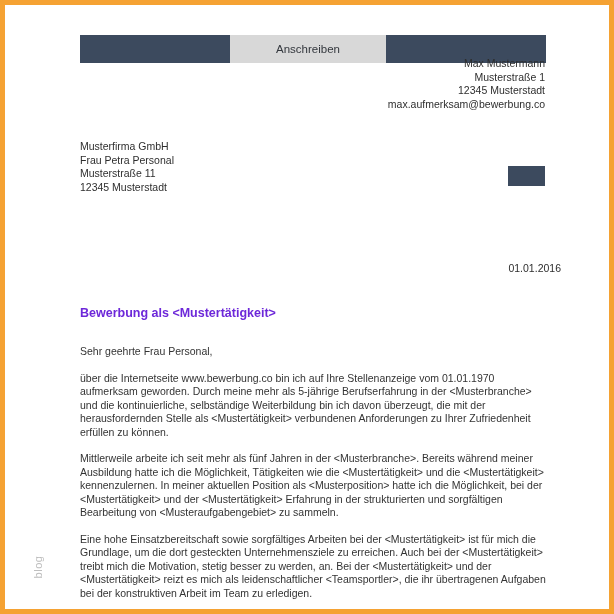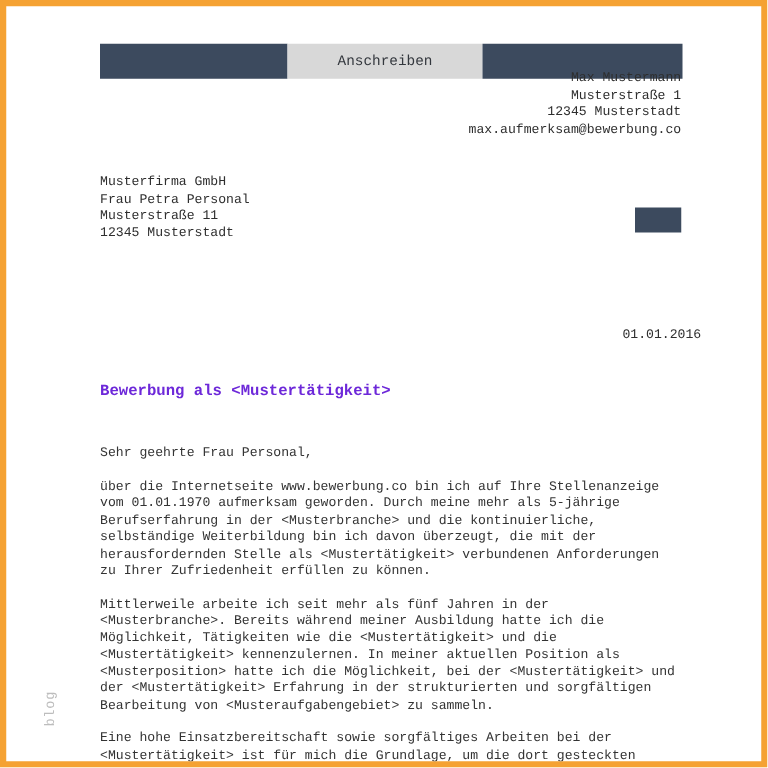--- a/index.html
+++ b/index.html
@@ -6,21 +6,20 @@
   html, body { background: #fff; }
   body { font-family: "Liberation Sans", sans-serif; }
 
   .frame {
     position: relative;
     width: 614px;
     height: 614px;
     border: 5px solid var(--border-color, #f5a233);
     background: #ffffff;
     overflow: hidden;
-    font-family: Liberation Mono, monospace;
   }
 
   
   .header {
     position: absolute;
     top: 30px;
     left: 75px;
     width: 466px;
     height: 28px;
     display: flex;
@@ -92,21 +91,21 @@
 
   .body-text {
     position: absolute;
     top: 340px;
     left: 75px;
     width: 466px;
     font-size: 10.5px;
     line-height: 13.5px;
     color: #333333;
   }
-  .body-text p { margin: 12px 0 0 0; }
+  .body-text p { margin: 0 0 0 0; }
   .body-text p + p { margin-top: 13px; }
 
   .watermark {
     position: absolute;
     left: 22px;
     top: 556px;
     transform: rotate(-90deg);
     transform-origin: center center;
     font-size: 11px;
     color: #bdbdbd;

